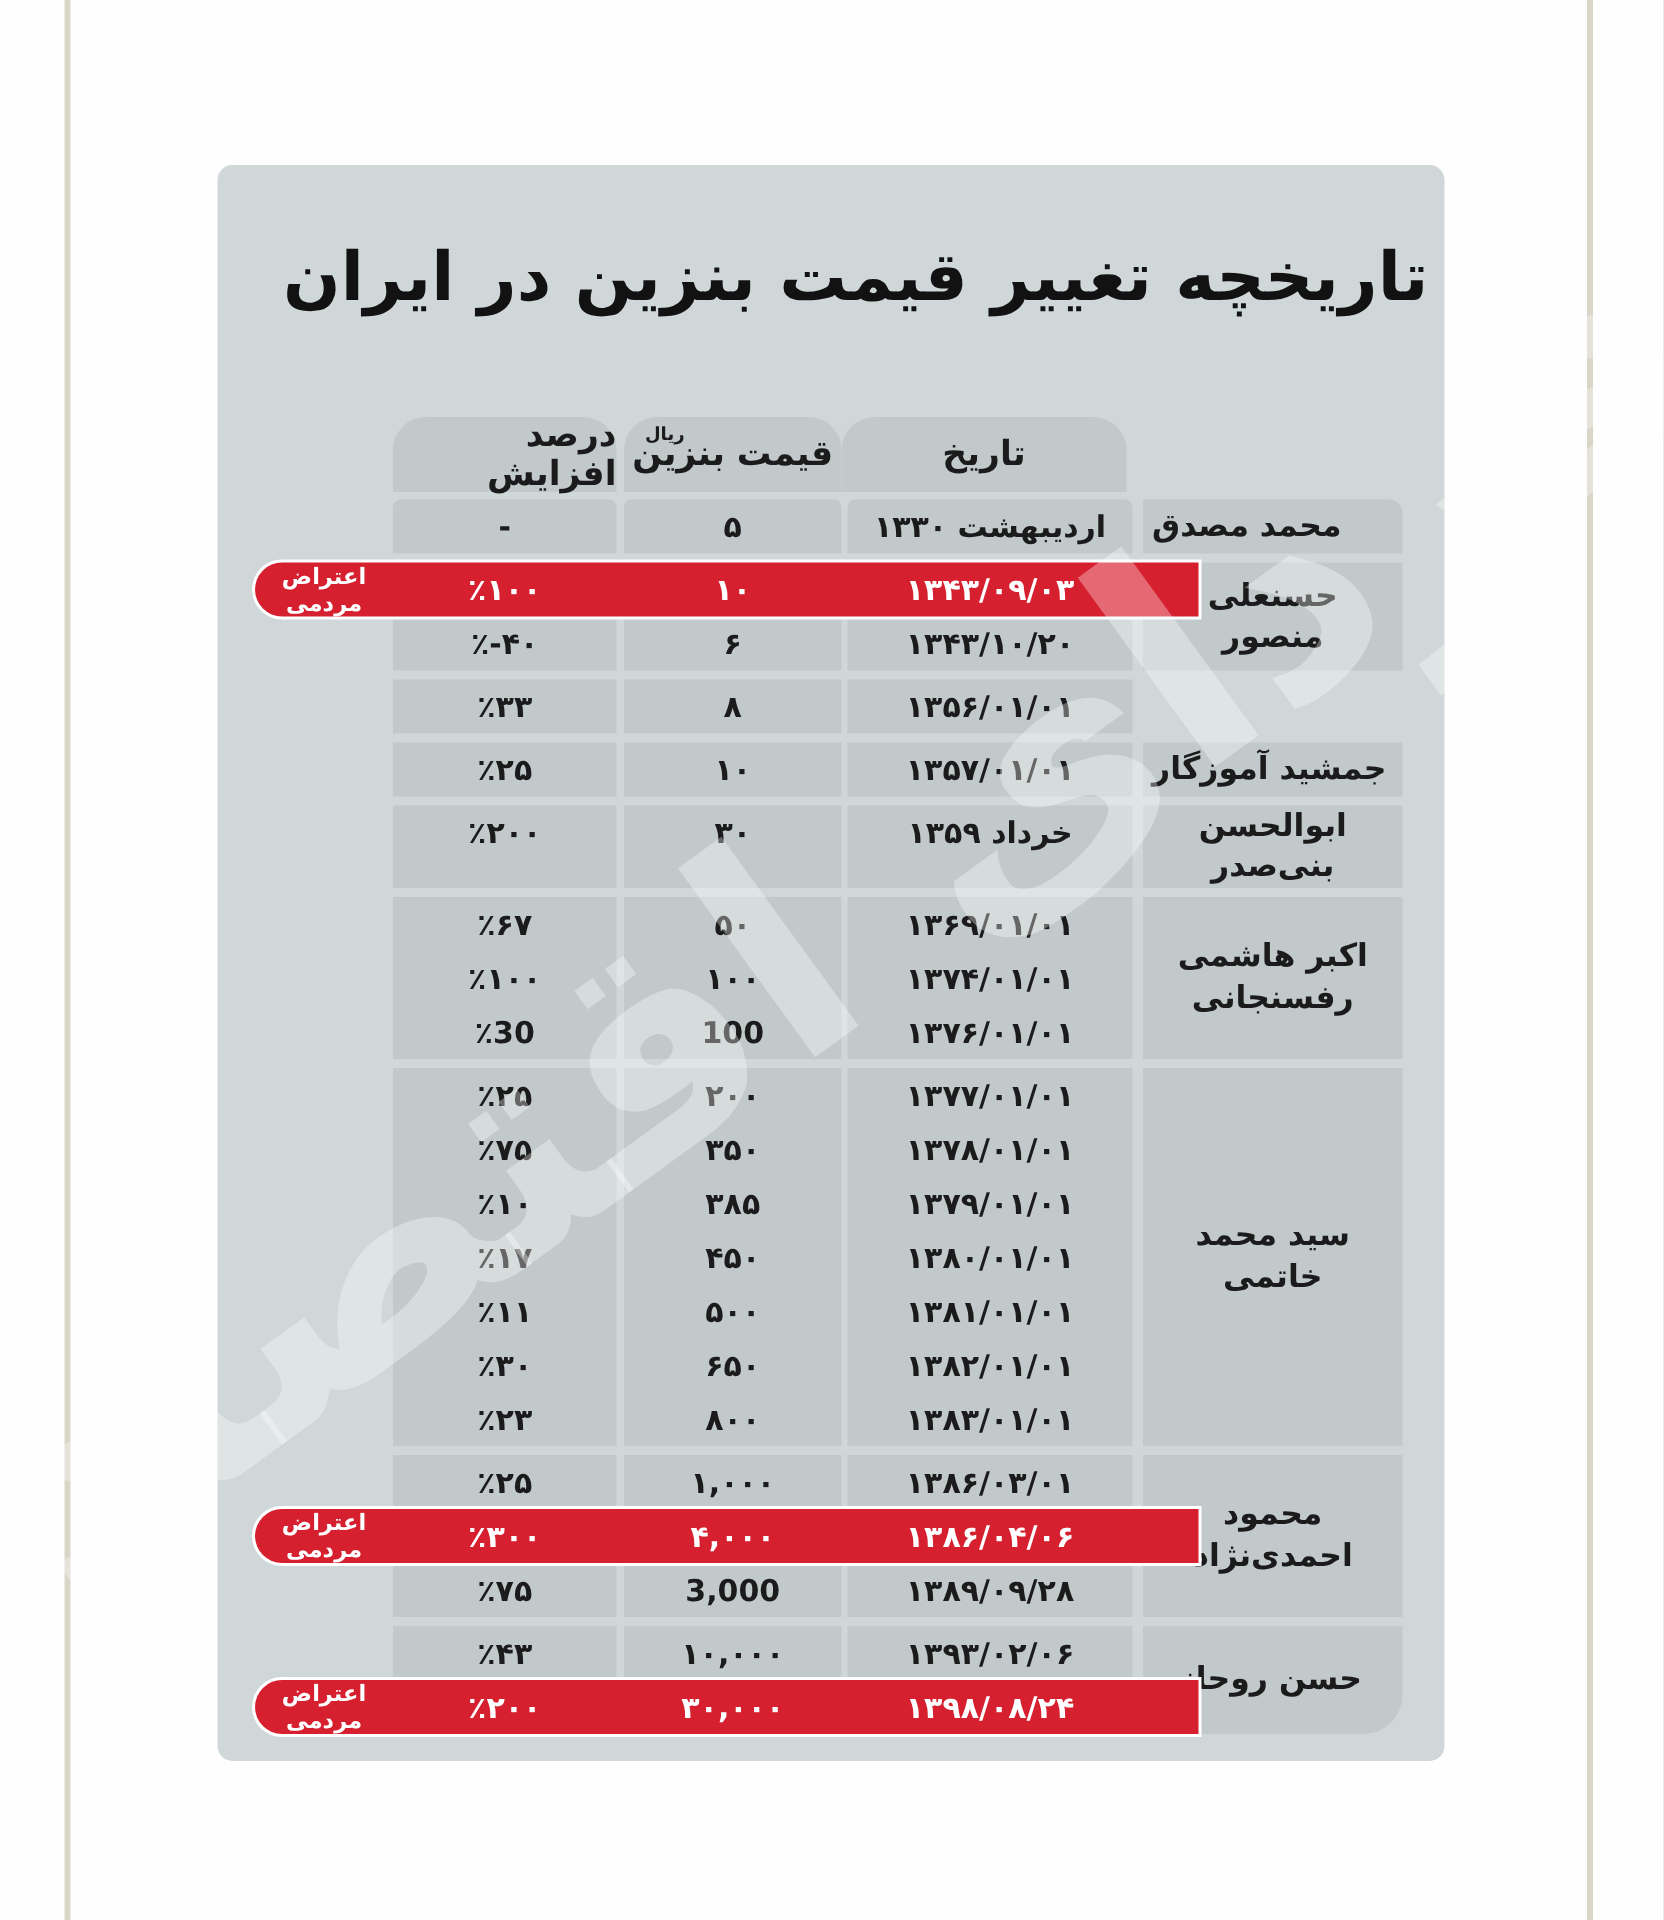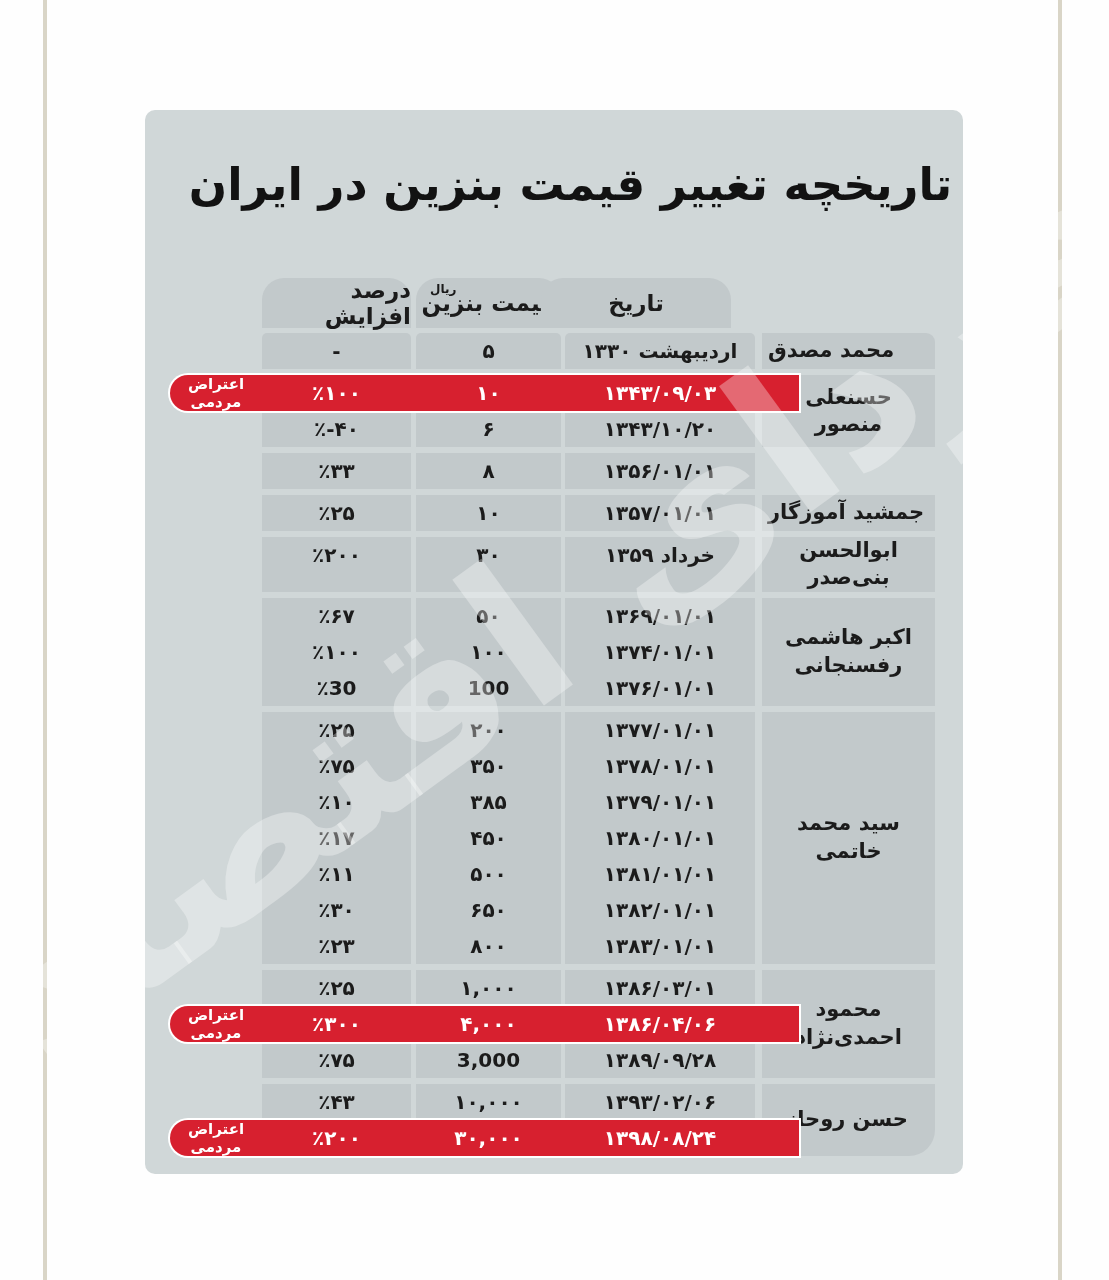--- a/index.html
+++ b/index.html
@@ -33,21 +33,21 @@
     padding-left:33px;
   }
   
   .pill{
     position:absolute;top:168px;height:50px;background:var(--cell);
     border-radius:22px 22px 0 0;display:flex;align-items:center;justify-content:center;
     font-weight:bold;font-size:23px;color:var(--ink);
   }
   .pill-percent{left:117px;width:149px;}
   .pill-price{left:271px;width:145px;}
-  .pill-date{left:396px;width:190px;}
+  .pill-date{left:416px;width:190px;}
   .rial-unit{
     position:absolute;top:4px;left:14px;font-size:12px;font-weight:bold;color:var(--ink);
   }
 
   
   .table{position:absolute;left:0;top:223px;width:818px;direction:ltr;}
   .group{position:relative;display:flex;margin:0 0 6px 117px;}
   .col{display:flex;flex-direction:column;background:var(--cell);}
   .col-percent{width:149px;}
   .col-price{width:145px;margin-left:5px;}

